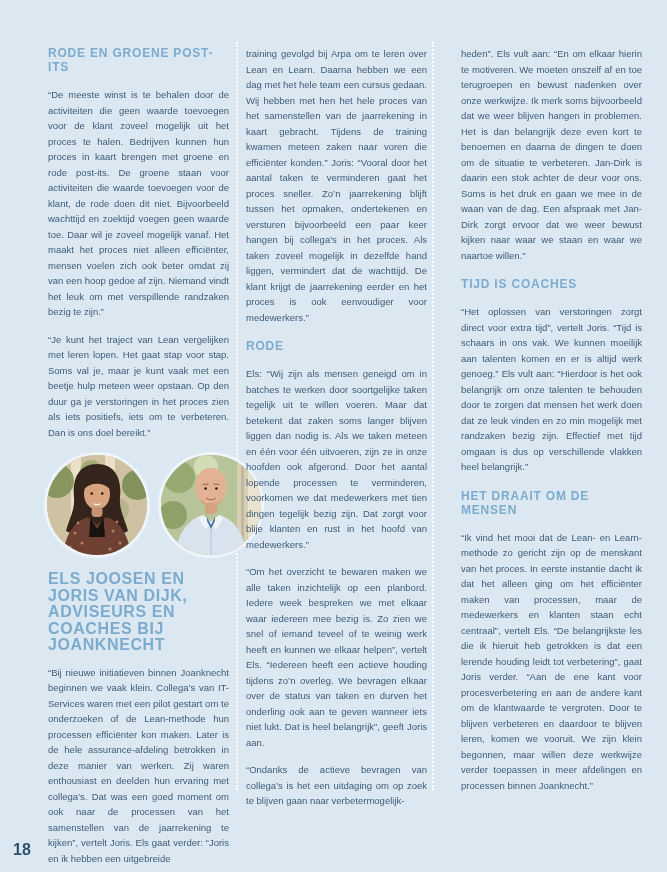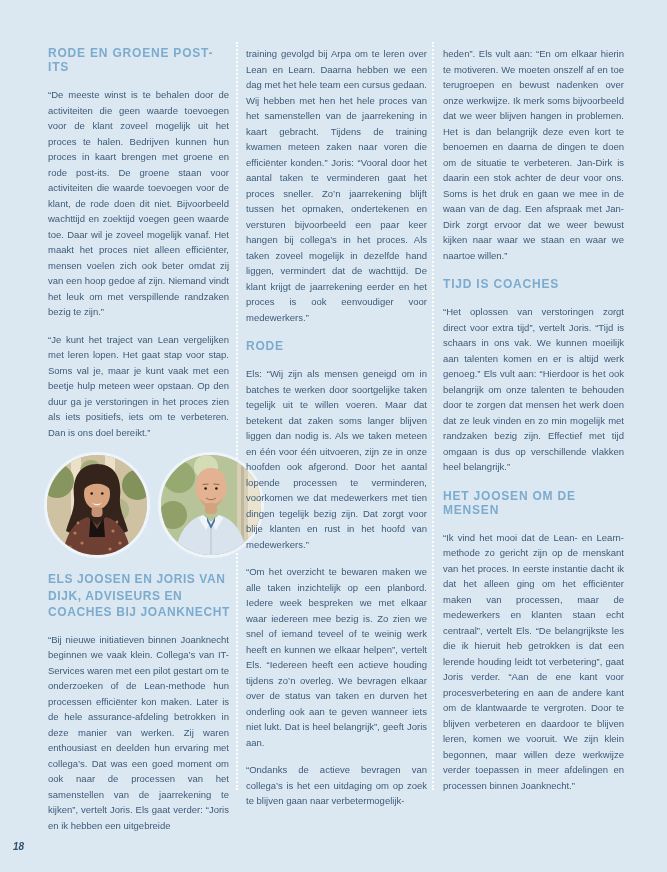--- a/index.html
+++ b/index.html
@@ -15,21 +15,21 @@
   }
   .col{
     position:absolute;top:46px;
     width:181px;
     color:#3d5b79;
     font-size:9.5px;
     line-height:15.5px;
   }
   .col1{left:48px;}
   .col2{left:246px;}
-  .col3{left:443px;}
+  .col3{left:461px;}
   .col p{
     margin:0 0 12px 0;
     text-align:justify;
     hyphens:auto;-webkit-hyphens:auto;
   }
   h2.sec{
     margin:0 0 13px 0;
     font-size:12px;
     font-weight:bold;
     letter-spacing:.8px;
@@ -48,40 +48,39 @@
     border-radius:50%;
     border:3px solid #eef4fa;
     overflow:hidden;
     flex:0 0 auto;
     background:#c9c0a4;
   }
   .photo svg{display:block;width:100%;height:100%;}
   h3.caption{
     margin:0 0 11px 0;
     width:192px;
-    font-size:12px;
+    font-size:16px;
     font-weight:bold;
     letter-spacing:.6px;
     line-height:16.5px;
     color:#7cabce;
   }
   .divider{
     position:absolute;top:42px;
     height:748px;width:0;
     border-left:2px dotted rgba(255,255,255,.92);
   }
   .divider1{left:236px;}
   .divider2{left:432px;}
   .page-number{
     position:absolute;
     left:13px;top:841px;
-    font-size:10px;
+    font-size:16px;
     font-weight:bold;
     color:#2d5170;
-    font-style:italic;
   }
 </style>
 </head>
 <body>
 
 <div class="page">
 
   <div class="divider divider1"></div>
   <div class="divider divider2"></div>
 
@@ -156,18 +155,18 @@
     <h2 class="sec mid">RODE</h2>
     <p>Els: “Wij zijn als mensen geneigd om in batches te werken door soortgelijke taken tegelijk uit te willen voeren. Maar dat betekent dat zaken soms langer blijven liggen dan nodig is. Als we taken meteen en één voor één uitvoeren, zijn ze in onze hoofden ook afgerond. Door het aantal lopende processen te verminderen, voorkomen we dat medewerkers met tien dingen tegelijk bezig zijn. Dat zorgt voor blije klanten en rust in het hoofd van medewerkers.”</p>
     <p>“Om het overzicht te bewaren maken we alle taken inzichtelijk op een planbord. Iedere week bespreken we met elkaar waar iedereen mee bezig is. Zo zien we snel of iemand teveel of te weinig werk heeft en kunnen we elkaar helpen”, vertelt Els. “Iedereen heeft een actieve houding tijdens zo’n overleg. We bevragen elkaar over de status van taken en durven het onderling ook aan te geven wanneer iets niet lukt. Dat is heel belangrijk”, geeft Joris aan.</p>
     <p>“Ondanks de actieve bevragen van collega’s is het een uitdaging om op zoek te blijven gaan naar verbetermogelijk-</p>
   </div>
 
   <div class="col col3">
     <p>heden”. Els vult aan: “En om elkaar hierin te motiveren. We moeten onszelf af en toe terugroepen en bewust nadenken over onze werkwijze. Ik merk soms bijvoorbeeld dat we weer blijven hangen in problemen. Het is dan belangrijk deze even kort te benoemen en daarna de dingen te doen om de situatie te verbeteren. Jan-Dirk is daarin een stok achter de deur voor ons. Soms is het druk en gaan we mee in de waan van de dag. Een afspraak met Jan-Dirk zorgt ervoor dat we weer bewust kijken naar waar we staan en waar we naartoe willen.”</p>
     <h2 class="sec mid">TIJD IS COACHES</h2>
     <p>“Het oplossen van verstoringen zorgt direct voor extra tijd”, vertelt Joris. “Tijd is schaars in ons vak. We kunnen moeilijk aan talenten komen en er is altijd werk genoeg.” Els vult aan: “Hierdoor is het ook belangrijk om onze talenten te behouden door te zorgen dat mensen het werk doen dat ze leuk vinden en zo min mogelijk met randzaken bezig zijn. Effectief met tijd omgaan is dus op verschillende vlakken heel belangrijk.”</p>
-    <h2 class="sec mid">HET JOOSEN OM DE MENSEN</h2>
+    <h2 class="sec mid">HET DRAAIT OM DE MENSEN</h2>
     <p>“Ik vind het mooi dat de Lean- en Learn-methode zo gericht zijn op de menskant van het proces. In eerste instantie dacht ik dat het alleen ging om het efficiënter maken van processen, maar de medewerkers en klanten staan echt centraal”, vertelt Els. “De belangrijkste les die ik hieruit heb getrokken is dat een lerende houding leidt tot verbetering”, gaat Joris verder. “Aan de ene kant voor procesverbetering en aan de andere kant om de klantwaarde te vergroten. Door te blijven verbeteren en daardoor te blijven leren, komen we vooruit. We zijn klein begonnen, maar willen deze werkwijze verder toepassen in meer afdelingen en processen binnen Joanknecht.”</p>
   </div>
 
   <div class="page-number">18</div>
 </div>
 
 </body></html>

